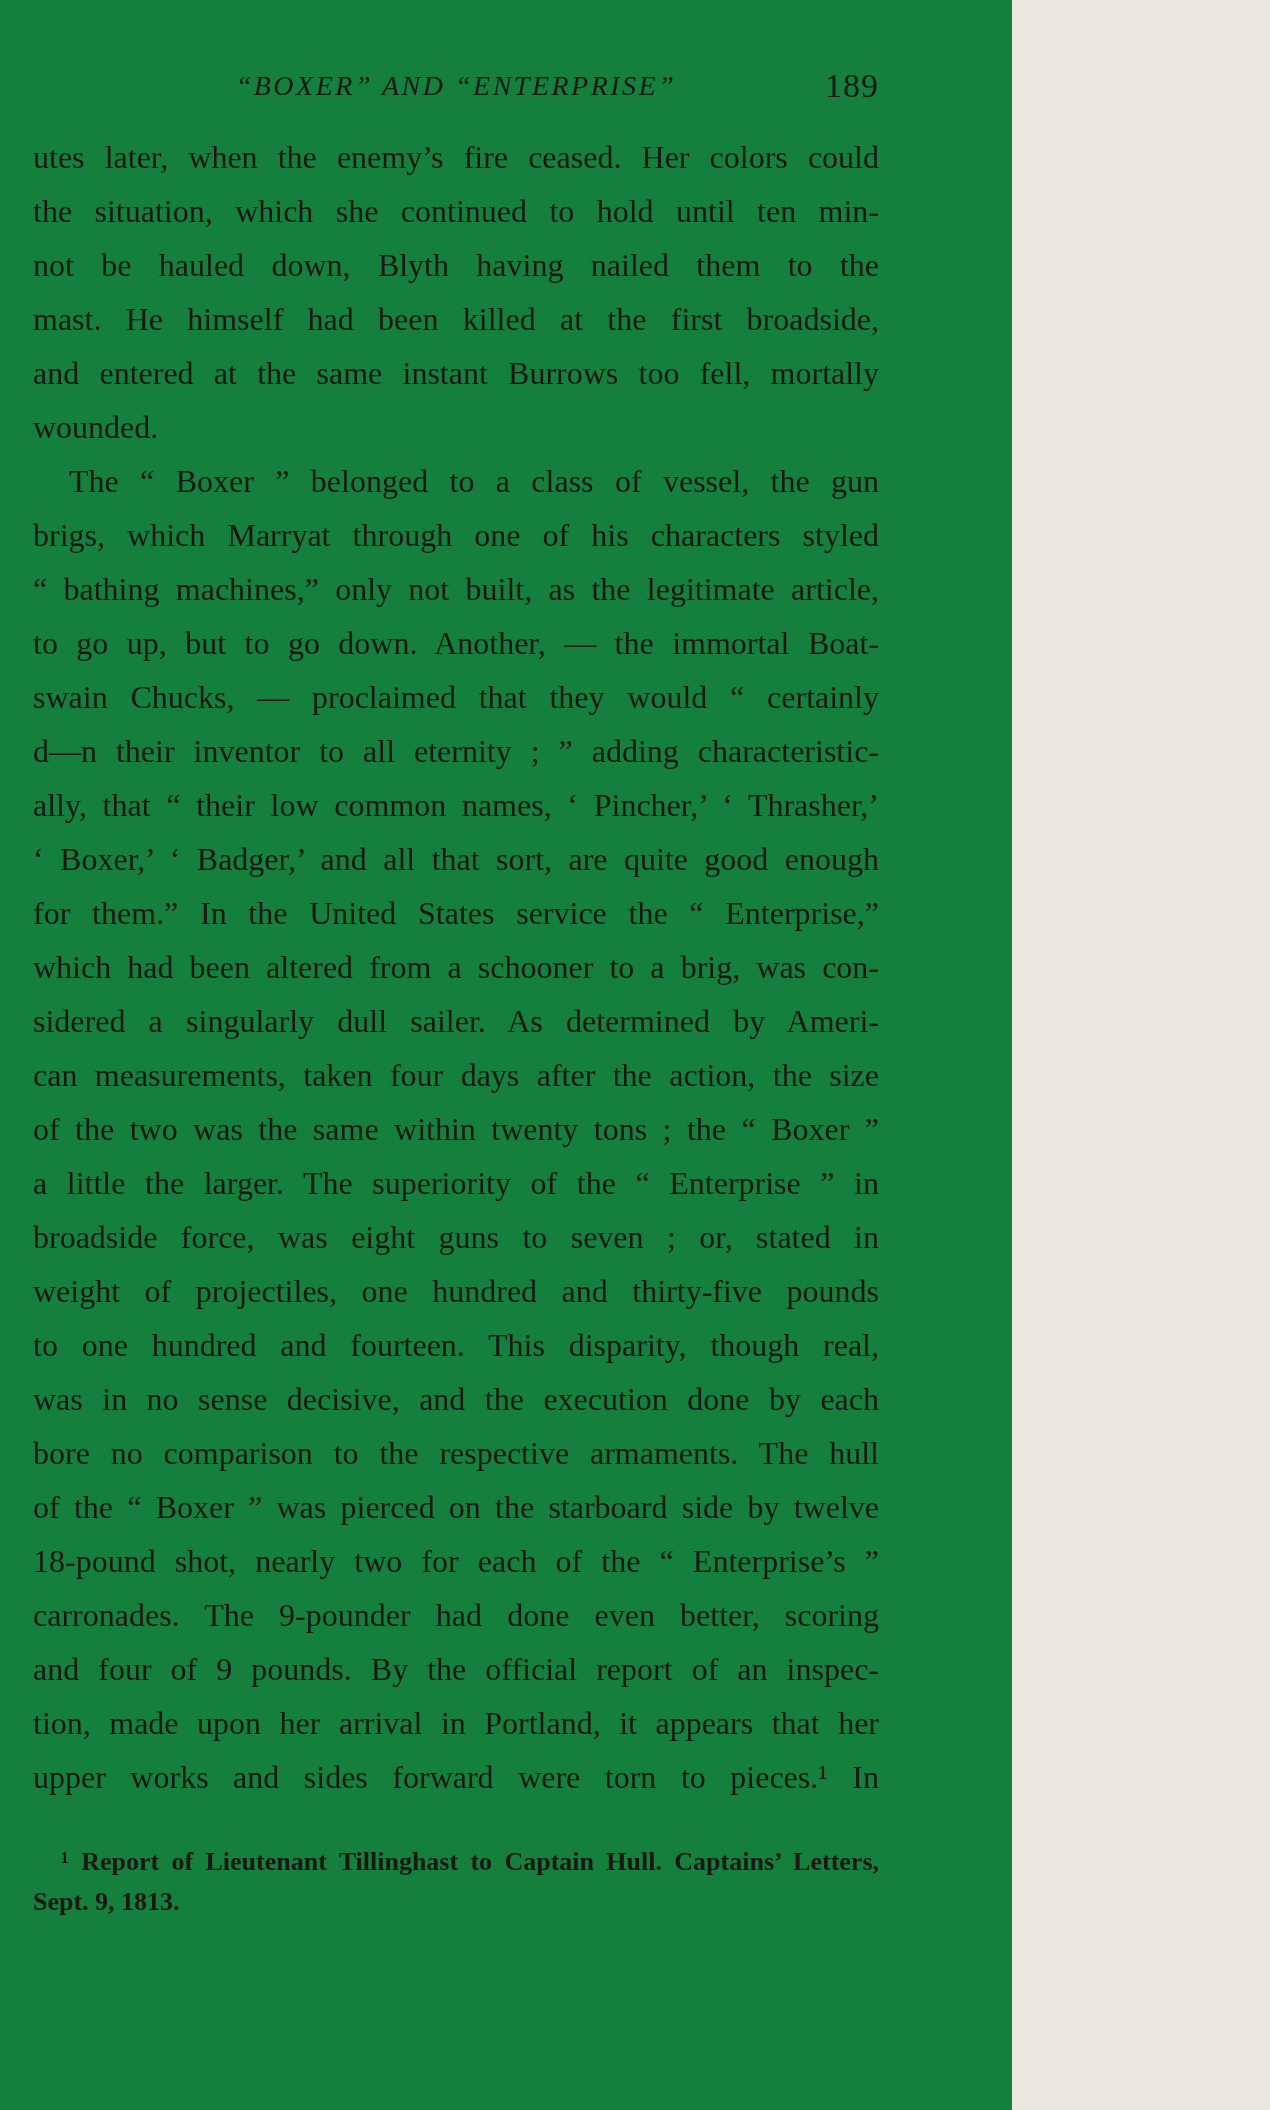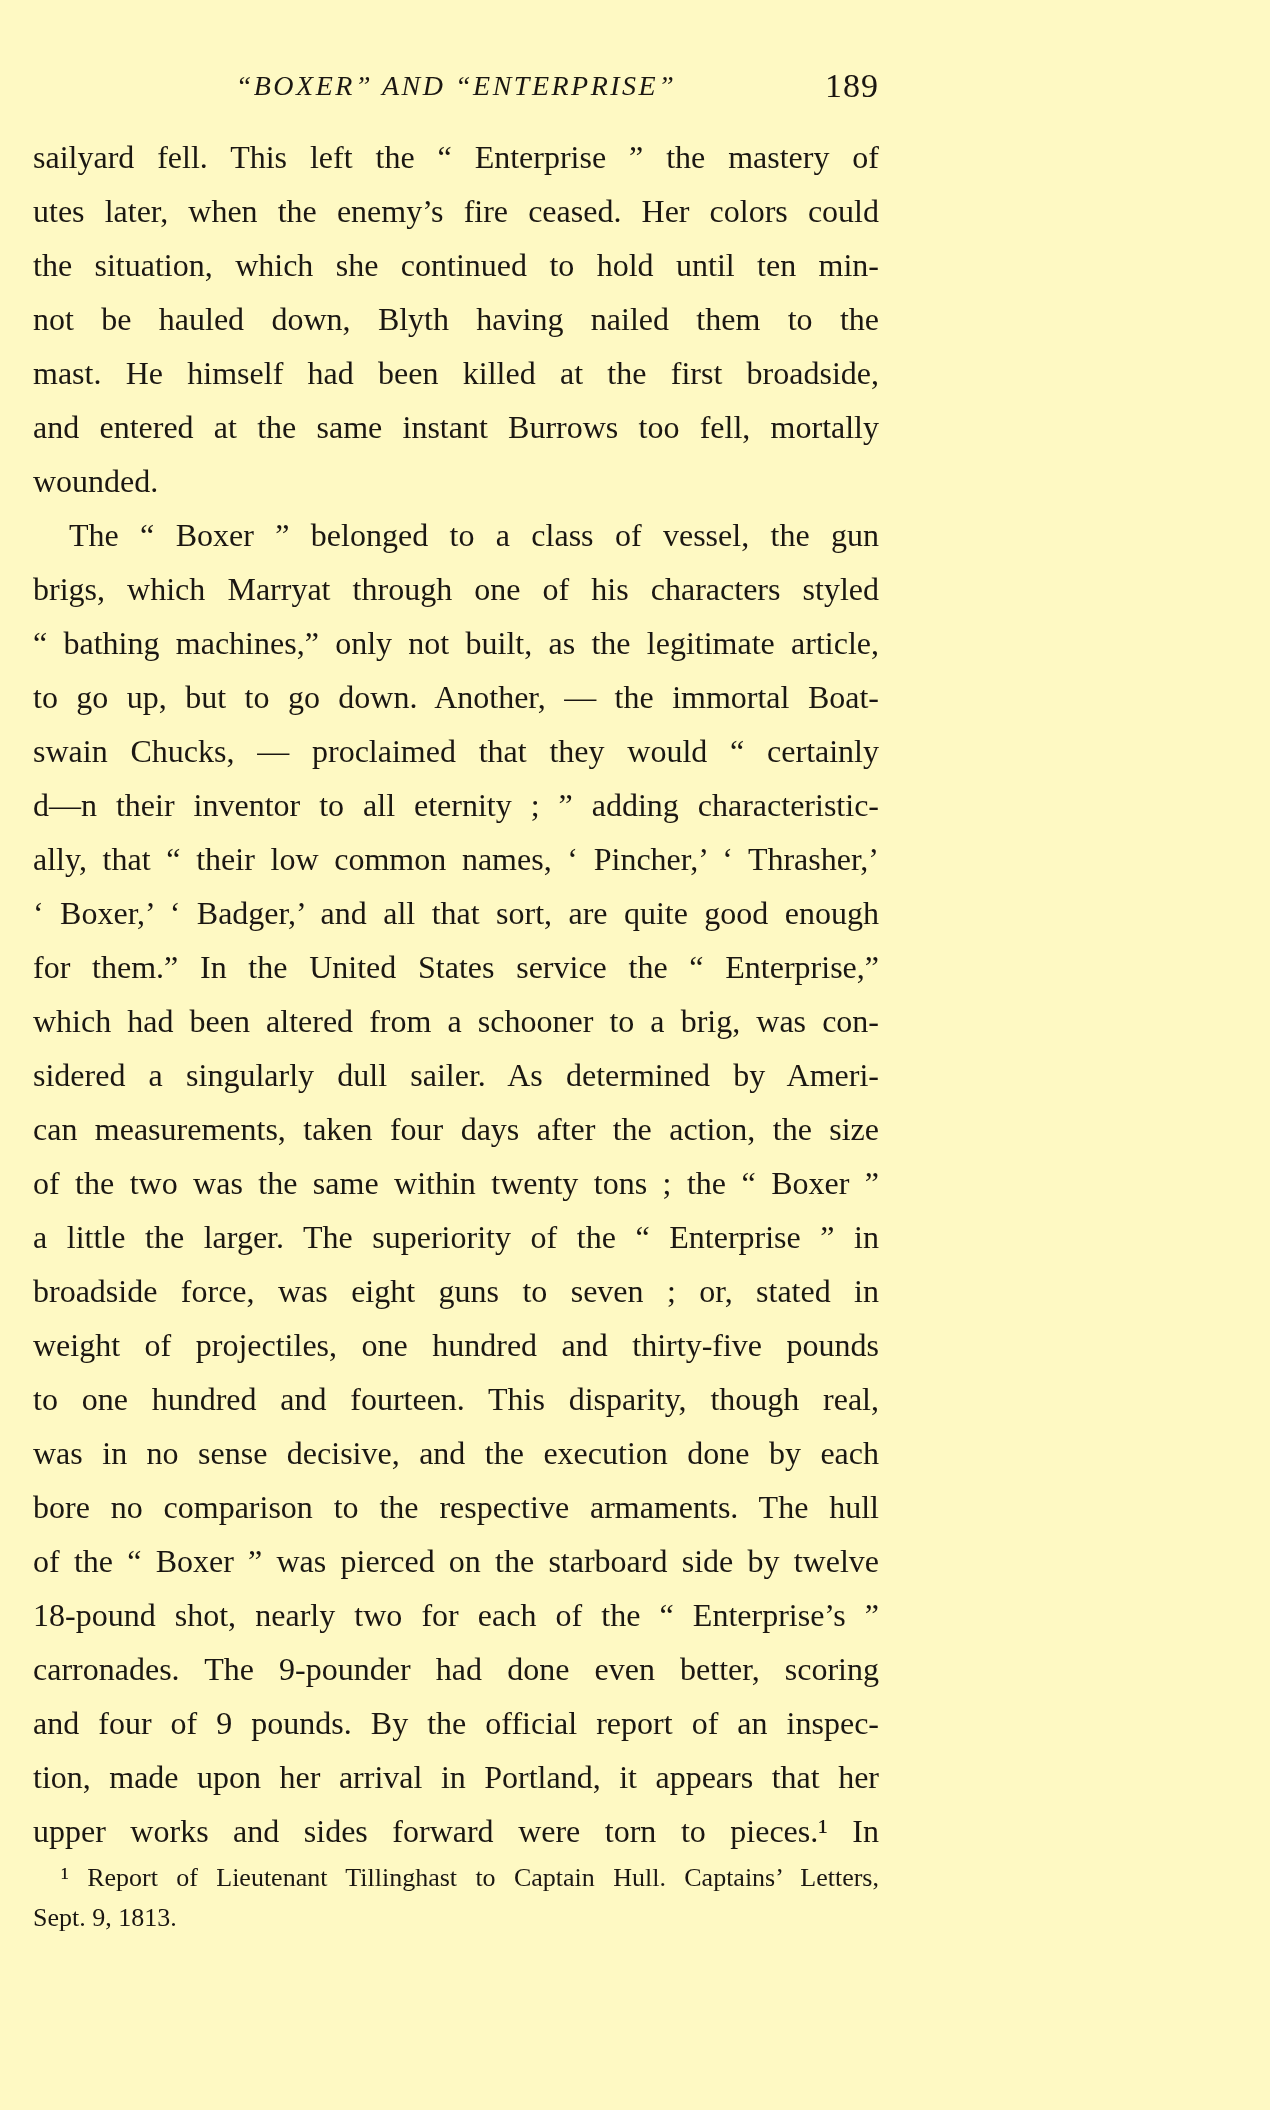--- a/index.html
+++ b/index.html
@@ -3,23 +3,23 @@
 <meta charset="utf-8">
 <title>Book Page Scan</title>
 <style>
   html, body {
     margin: 0;
     padding: 0;
     background: #e9e7e0;
   }
   .page {
     position: relative;
-    width: 1270px;
+    width: 1012px;
     height: 2110px;
-    background: #fef9c3;
+    background: #15803d;
     color: #1b1712;
     font-family: "Liberation Serif", "DejaVu Serif", serif;
     overflow: hidden;
   }
   .text-block {
     position: absolute;
     left: 33px;
     top: 64px;
     width: 846px;
   }
@@ -50,20 +50,22 @@
     text-align: justify;
     text-align-last: justify;
   }
   .line.flush {
     text-align-last: left;
   }
   .line.indent {
     text-indent: 36px;
   }
   .footnote {
+    margin-top: 38px;
+    font-weight: bold;
   }
   .footnote .line {
     font-size: 26px;
     line-height: 40px;
     text-align: justify;
     text-align-last: justify;
   }
   .footnote .line.flush {
     text-align-last: left;
   }
@@ -77,21 +79,20 @@
 <div class="page">
   <div class="text-block">
 
     <header class="page-header">
       <div class="running-title">“BOXER” AND “ENTERPRISE”</div>
       <div class="page-number">189</div>
     </header>
 
     <main class="body-text">
         <div class="paragraph">
-          <div class="line">sailyard fell.  This left the “ Enterprise ” the mastery of</div>
           <div class="line">utes later, when the enemy’s fire ceased.  Her colors could</div>
           <div class="line">the situation, which she continued to hold until ten min-</div>
           <div class="line">not be hauled down, Blyth having nailed them to the</div>
           <div class="line">mast.  He himself had been killed at the first broadside,</div>
           <div class="line">and entered at the same instant Burrows too fell, mortally</div>
           <div class="line flush">wounded.</div>
         </div>
         <div class="paragraph">
           <div class="line indent">The “ Boxer ” belonged to a class of vessel, the gun</div>
           <div class="line">brigs, which Marryat through one of his characters styled</div>

